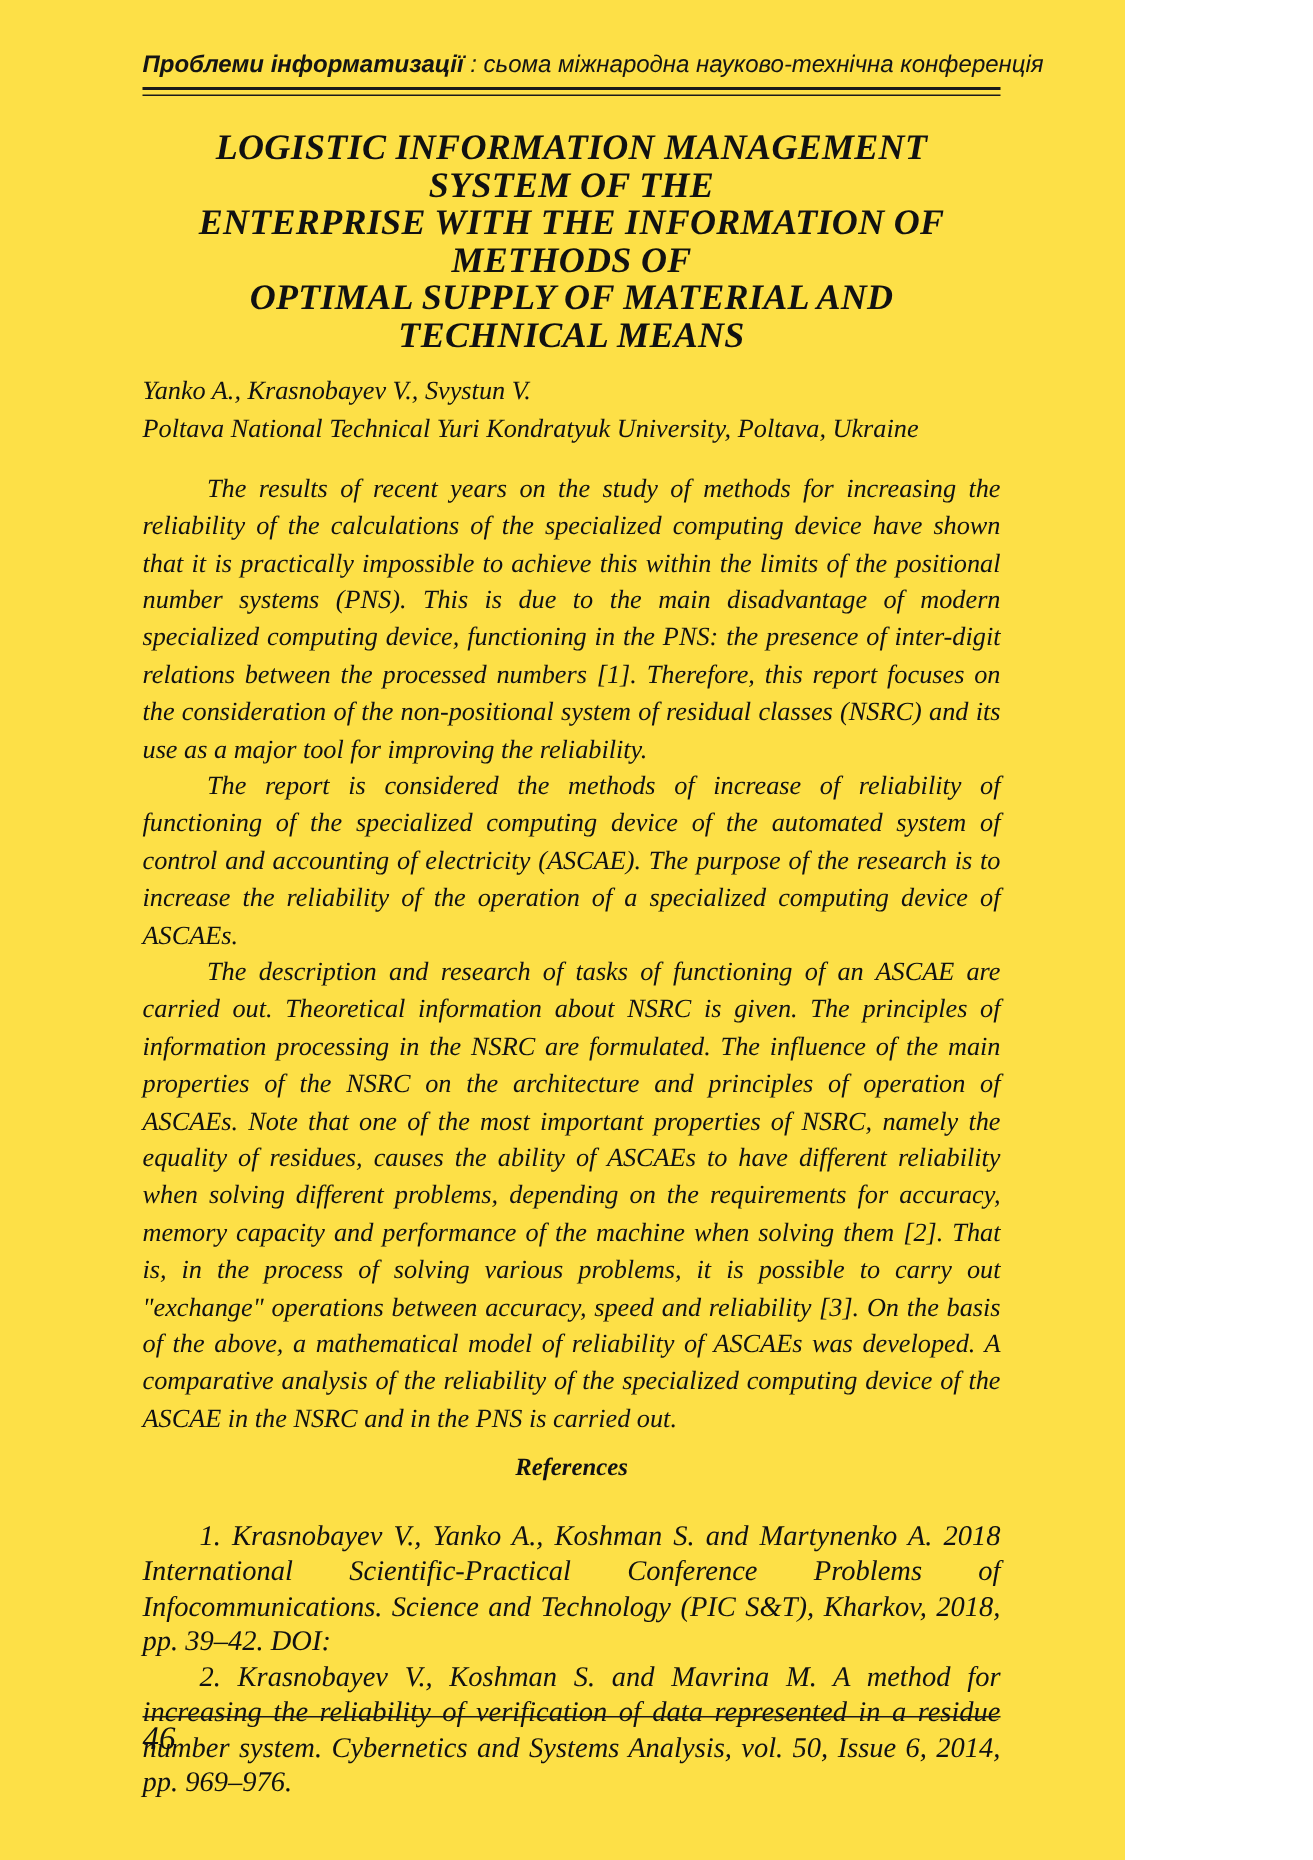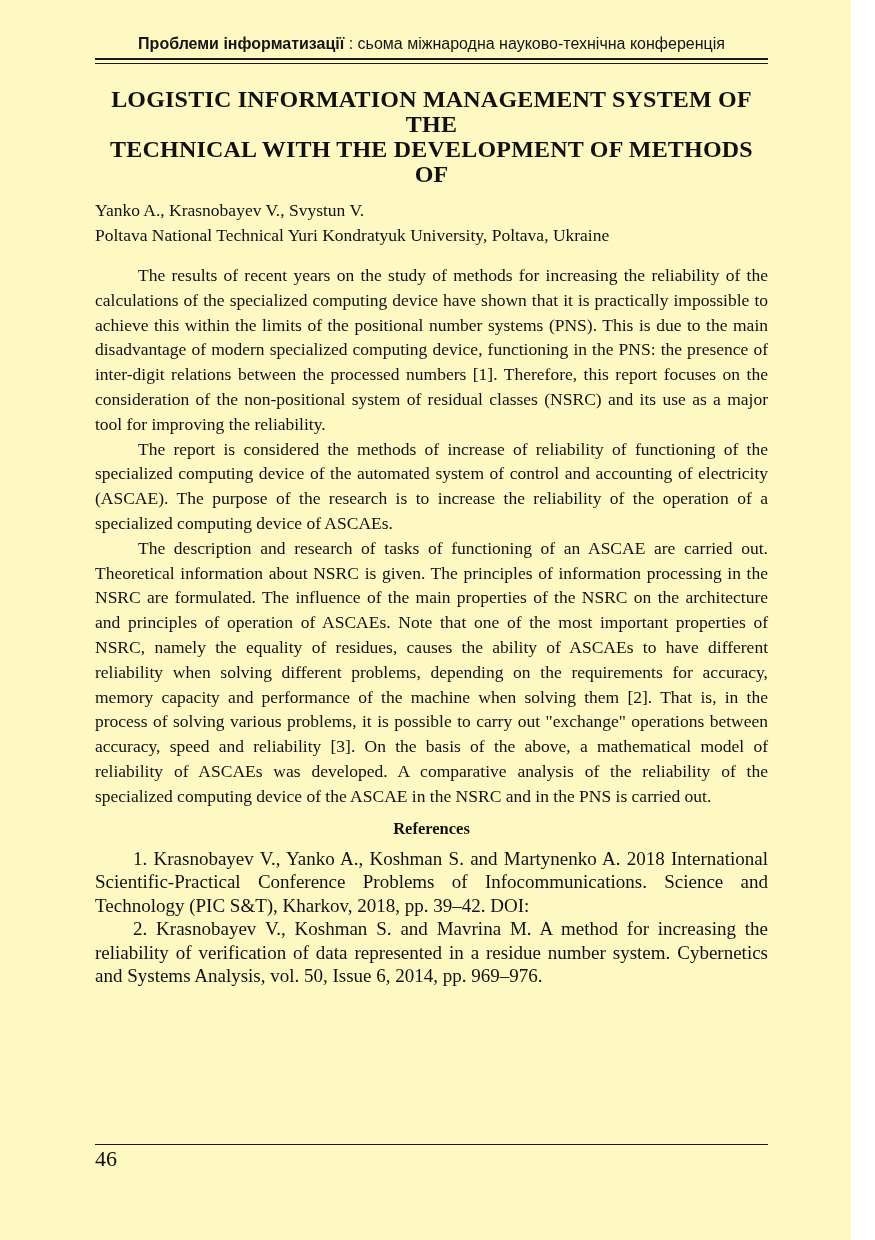--- a/index.html
+++ b/index.html
@@ -2,27 +2,28 @@
 <html><head>
 <meta charset="utf-8">
 <style>
   html, body {
     margin: 0;
     padding: 0;
     background: #ffffff;
   }
   .page {
     position: relative;
-    width: 851px;
+    width: 750px;
     height: 1240px;
-    background: #fef9c3;
+    background: #fde047;
     color: #111111;
     font-family: "Liberation Serif", serif;
     overflow: hidden;
     box-sizing: border-box;
+    font-style: italic;
   }
   .content {
     position: absolute;
     left: 95px;
     right: 83px;
     top: 0;
   }
   
   .running-header {
     padding-top: 34px;
@@ -61,21 +62,21 @@
   .body-text p {
     margin: 0;
     text-align: justify;
     text-indent: 43px;
     font-size: 17.5px;
     line-height: 24.8px;
   }
   
   .refs-heading {
     margin-top: 9px;
-    margin-bottom: 7px;
+    margin-bottom: 24px;
     text-align: center;
     font-weight: bold;
     font-size: 16.5px;
     line-height: 22px;
   }
   .refs p {
     margin: 0;
     text-align: justify;
     text-indent: 38px;
     font-size: 19px;
@@ -106,21 +107,22 @@
 <div class="page">
   <div class="content">
 
     <div class="running-header">
       <span class="bold">Проблеми інформатизації</span><span> : сьома міжнародна науково-технічна конференція</span>
     </div>
     <div class="header-rule"></div>
 
     <div class="paper-title">
       <div>LOGISTIC INFORMATION MANAGEMENT SYSTEM OF THE</div>
-      <div>TECHNICAL WITH THE DEVELOPMENT OF METHODS OF</div>
+      <div>ENTERPRISE WITH THE INFORMATION OF METHODS OF</div>
+      <div>OPTIMAL SUPPLY OF MATERIAL AND TECHNICAL MEANS</div>
     </div>
 
     <div class="authors-block">
       <div>Yanko A., Krasnobayev V., Svystun V.</div>
       <div>Poltava National Technical Yuri Kondratyuk University, Poltava, Ukraine</div>
     </div>
 
     <div class="body-text">
       <p>The results of recent years on the study of methods for increasing the reliability of the calculations of the specialized computing device have shown that it is practically impossible to achieve this within the limits of the positional number systems (PNS). This is due to the main disadvantage of modern specialized computing device, functioning in the PNS: the presence of inter-digit relations between the processed numbers [1]. Therefore, this report focuses on the consideration of the non-positional system of residual classes (NSRC) and its use as a major tool for improving the reliability.</p>
       <p>The report is considered the methods of increase of reliability of functioning of the specialized computing device of the automated system of control and accounting of electricity (ASCAE). The purpose of the research is to increase the reliability of the operation of a specialized computing device of ASCAEs.</p>

